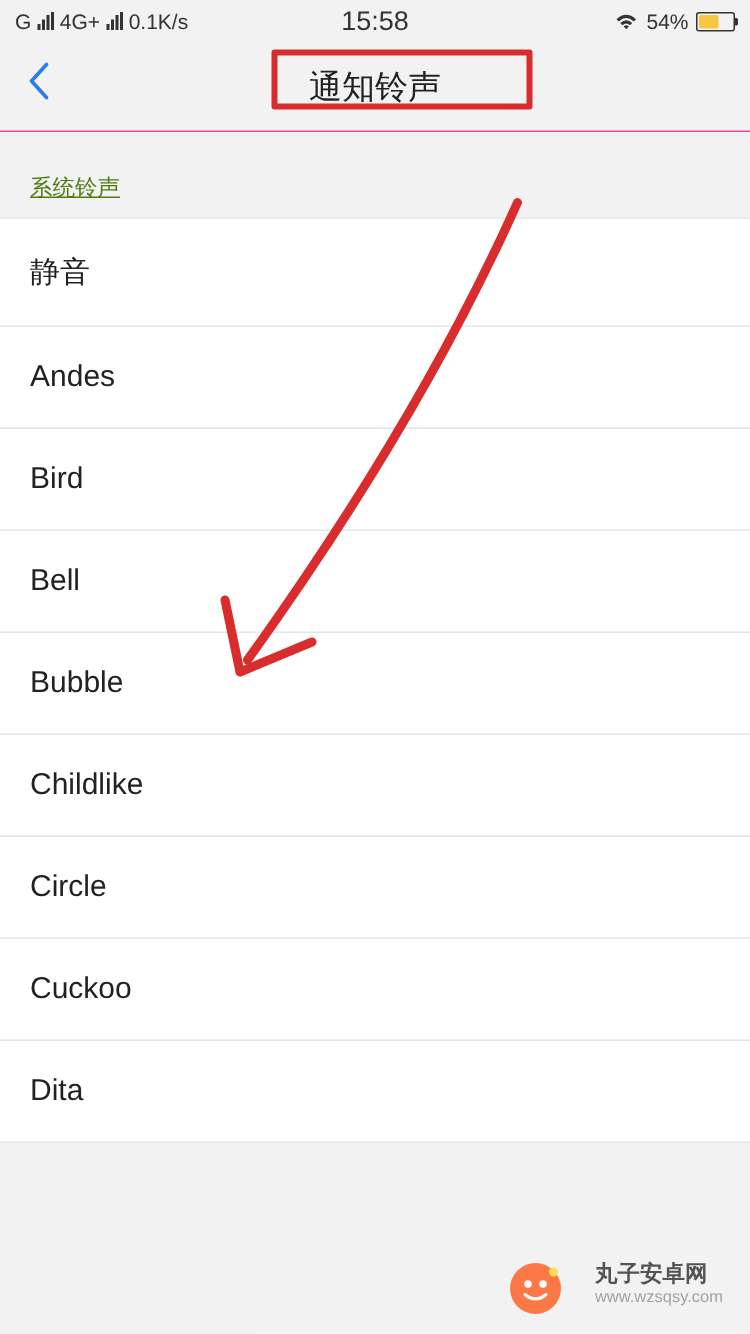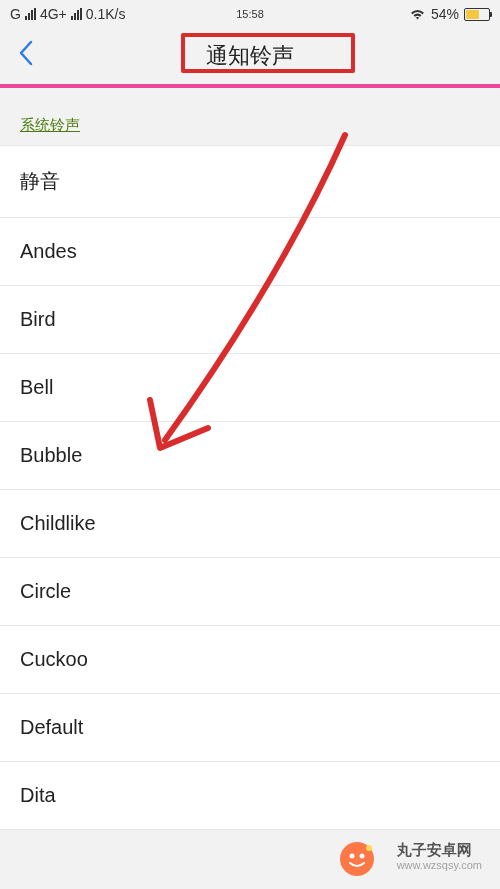--- a/index.html
+++ b/index.html
@@ -27,21 +27,21 @@
     }
     .status-left {
       display: flex;
       align-items: center;
       gap: 4px;
     }
     .status-center {
       position: absolute;
       left: 50%;
       transform: translateX(-50%);
-      font-size: 11px;
+      font-size: 18px;
     }
     .status-right {
       display: flex;
       align-items: center;
       gap: 5px;
     }
     .signal-bars {
       display: inline-flex;
       align-items: flex-end;
       gap: 1px;
@@ -82,21 +82,21 @@
       width: 54%;
       background: #f7c744;
       border-radius: 1px;
     }
     .header {
       height: 60px;
       display: flex;
       align-items: center;
       background: #f2f2f3;
       position: relative;
-      border-bottom: 4px solid #ec4899;
+      border-bottom: 1px solid #ec4899;
     }
     .back-btn {
       position: absolute;
       left: 18px;
       font-size: 28px;
       color: #2b7de9;
       cursor: pointer;
     }
     .header-title {
       margin: 0 auto;
@@ -215,21 +215,20 @@
 
 <div class="list">
   <div class="list-item">静音</div>
   <div class="list-item">Andes</div>
   <div class="list-item">Bird</div>
   <div class="list-item">Bell</div>
   <div class="list-item">Bubble</div>
   <div class="list-item">Childlike</div>
   <div class="list-item">Circle</div>
   <div class="list-item">Cuckoo</div>
-  <div class="list-item">Default</div>
   <div class="list-item">Dita</div>
 </div>
 
 <svg class="arrow-annotation" style="left:120px; top:130px; width:240px; height:340px;" viewBox="0 0 240 340">
   <path d="M225 5 Q 160 150 45 310" stroke="#d92d2d" stroke-width="6" fill="none" stroke-linecap="round"></path>
   <path d="M30 270 L40 318 L88 298" stroke="#d92d2d" stroke-width="6" fill="none" stroke-linecap="round" stroke-linejoin="round"></path>
 </svg>
 
 <div class="watermark">
   <svg class="watermark-logo" viewBox="0 0 36 36">

